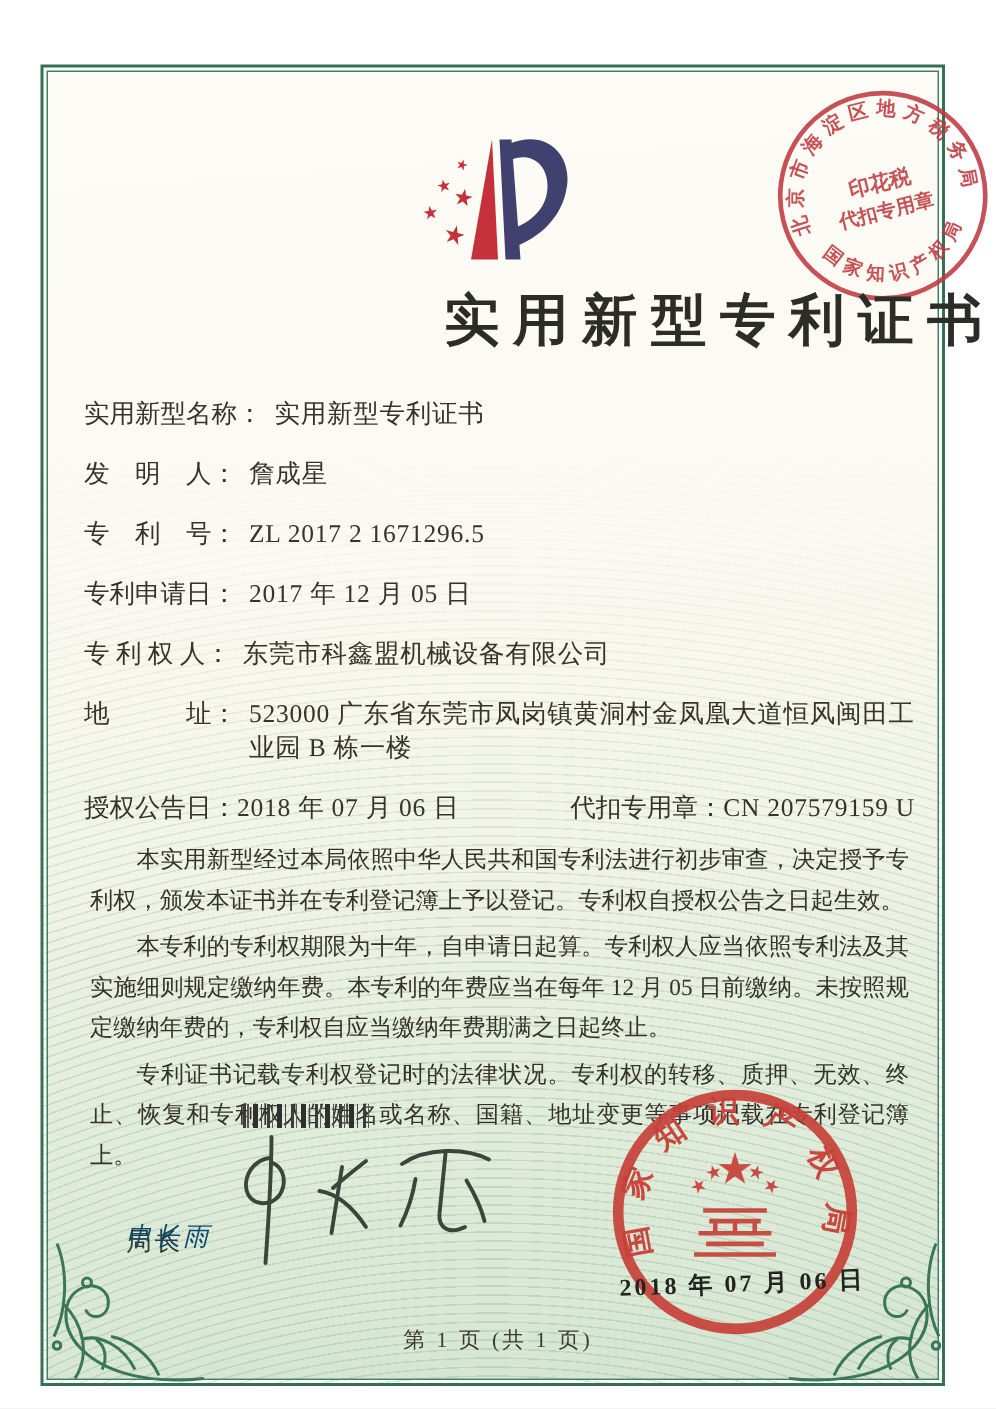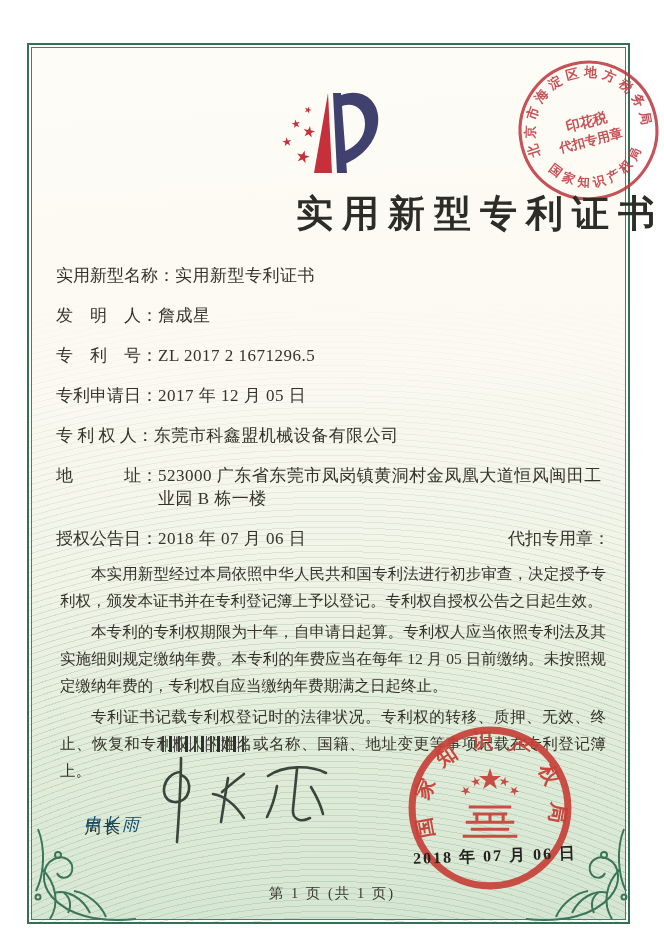--- a/index.html
+++ b/index.html
@@ -16,21 +16,21 @@
     background:linear-gradient(176deg,#fdfcf6 0%,#fbf9f1 38%,#f2f4e8 58%,#e2ecda 78%,#d5e5d2 100%);}
   .waves{position:absolute;inset:0;
     background:repeating-radial-gradient(circle at 50% 170%,rgba(85,150,103,.20) 0 1px,transparent 1px 6px);
     -webkit-mask-image:linear-gradient(180deg,transparent 28%,#000 68%);
             mask-image:linear-gradient(180deg,transparent 28%,#000 68%);}
   
   .cert-no{position:absolute;left:55px;top:79px;font-size:16.5px;letter-spacing:2.5px;color:#3a392f;}
   .title{position:absolute;left:0;right:0;top:189px;text-align:right;
     font-size:37px;font-weight:700;letter-spacing:9px;color:#2d2d27;}
   .fields{position:absolute;left:56px;top:264px;width:554px;color:#35332a;}
-  .frow{display:flex;align-items:flex-start;margin-bottom:17px;line-height:23px;font-size:17px;}
+  .frow{display:flex;align-items:flex-start;margin-bottom:17px;line-height:23px;font-size:17px;gap:8px;}
   .flabel{flex:none;white-space:nowrap;}
   .fvalue{flex:1;letter-spacing:.5px;}
   .frow.grant{justify-content:space-between;}
   .pair{display:flex;}
   .body{position:absolute;left:56px;top:556px;width:554px;font-size:15.5px;
     line-height:27px;color:#34322a;text-align:justify;}
   .body p{margin:4px;text-indent:2em;}
   
   .barcode{position:absolute;left:162px;top:736px;width:86px;height:16px;
     background:repeating-linear-gradient(90deg,
@@ -129,20 +129,21 @@
       <span class="flabel">地　　　址：</span>
       <span class="fvalue">523000 广东省东莞市凤岗镇黄洞村金凤凰大道恒风闽田工业园 B 栋一楼</span>
     </div>
     <div class="frow grant">
       <span class="pair">
         <span class="flabel">授权公告日：</span>
         <span class="fvalue">2018 年 07 月 06 日</span>
       </span>
       <span class="pair">
         <span class="flabel">代扣专用章：</span>
+        <span class="fvalue">CN 207579159 U</span>
       </span>
     </div>
   </div>
 
   <div class="body">
     <p>本实用新型经过本局依照中华人民共和国专利法进行初步审查，决定授予专利权，颁发本证书并在专利登记簿上予以登记。专利权自授权公告之日起生效。</p>
     <p>本专利的专利权期限为十年，自申请日起算。专利权人应当依照专利法及其实施细则规定缴纳年费。本专利的年费应当在每年 12 月 05 日前缴纳。未按照规定缴纳年费的，专利权自应当缴纳年费期满之日起终止。</p>
     <p>专利证书记载专利权登记时的法律状况。专利权的转移、质押、无效、终止、恢复和专利权人的姓名或名称、国籍、地址变更等事项记载在专利登记簿上。</p>
   </div>
 

